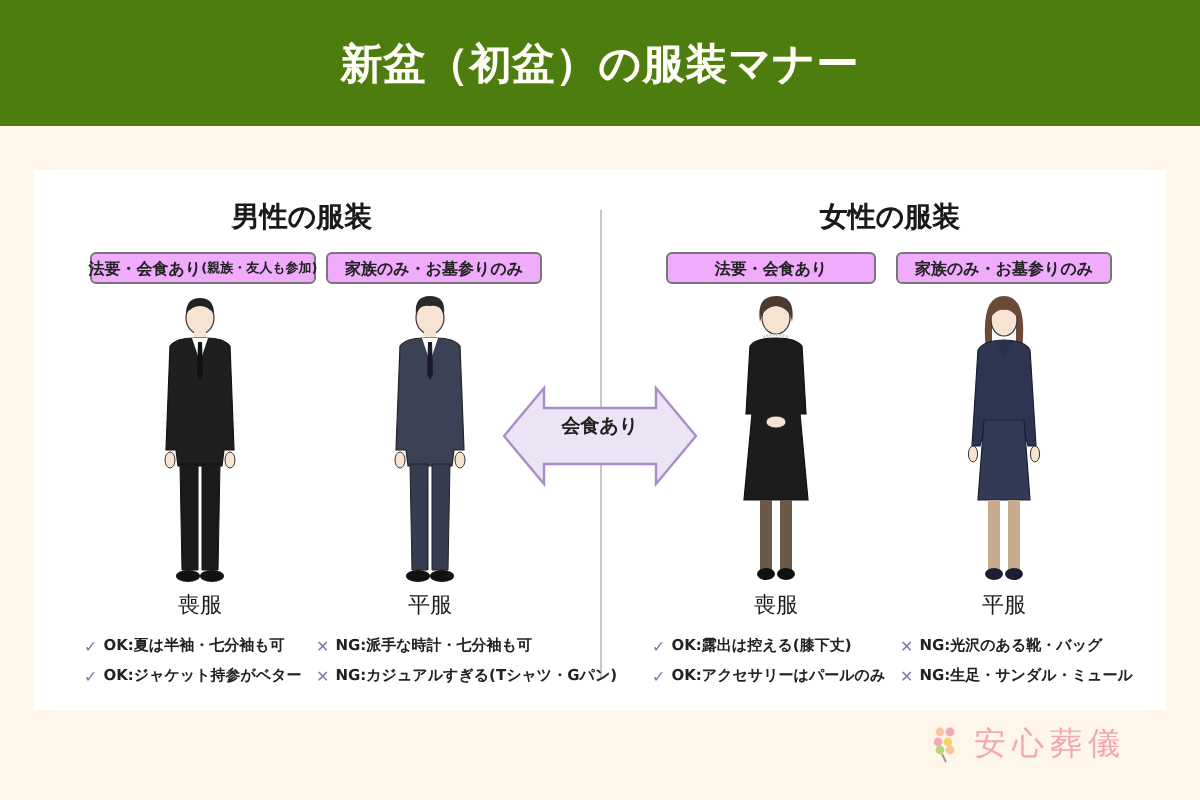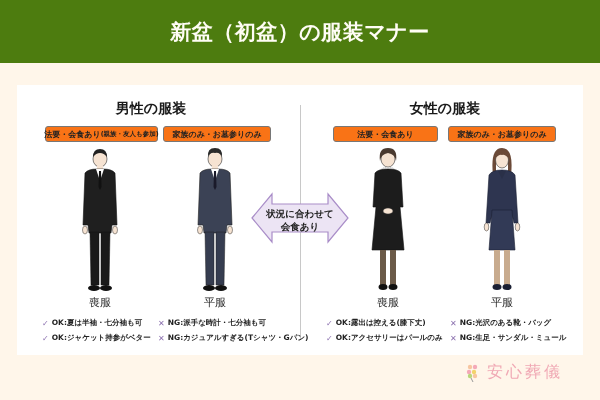--- a/index.html
+++ b/index.html
@@ -25,21 +25,21 @@
   .divider {
     position: absolute; left: 300px; top: 105px; width: 1px; height: 235px;
     background: #c8c8c8;
   }
   .section-title {
     position: absolute; top: 100px; font-size: 14px; font-weight: bold; color: #1a1a1a;
     text-align: center; width: 240px;
   }
   .occasion {
     position: absolute; top: 126px; height: 16px;
-    border: 1px solid #777; border-radius: 3px; background: #f97316;
+    border: 1px solid #777; border-radius: 3px; background: #f0abfc;
     font-size: 8px; font-weight: bold; color: #222;
     display: flex; align-items: center; justify-content: center; white-space: nowrap;
   }
   .occasion .small { font-size: 6.5px; font-weight: bold; }
   .figure { position: absolute; top: 145px; width: 60px; height: 150px; }
   .label {
     position: absolute; top: 295px; font-size: 11px; font-weight: normal; color: #1a1a1a;
     width: 60px; text-align: center;
   }
   .rule {
@@ -48,21 +48,21 @@
   }
   .rule .mark { font-size: 8px; margin-right: 3px; font-weight: normal; }
   .rule .ok { color: #8a6fae; }
   .rule .ng { color: #8a6fae; }
   .arrow { position: absolute; left: 250px; top: 190px; width: 100px; height: 56px; }
   .arrow-text {
     position: absolute; left: 262px; top: 207px; width: 76px;
     font-size: 9.5px; font-weight: bold; color: #222; text-align: center; line-height: 13px;
   }
   .logo {
-    position: absolute; left: 465px; top: 362px; display: flex; align-items: center;
+    position: absolute; left: 465px; top: 362px; display: flex; align-items: flex-start;
   }
   .logo-text { font-size: 16px; color: #f0a8b4; letter-spacing: 3px; margin-left: 6px; }
 </style>
 </head>
 <body>
 
 <div class="header">
   <h1>新盆（初盆）の服装マナー</h1>
 </div>
 
@@ -127,21 +127,20 @@
 </div>
 <div class="rule" style="left:158px; top:333px;">
   <span class="mark ng">✕</span>
   <span>NG:カジュアルすぎる(Tシャツ・Gパン)</span>
 </div>
 
 <svg class="arrow" viewBox="0 0 100 56">
   <path d="M2 28 L22 4 L22 14 L78 14 L78 4 L98 28 L78 52 L78 42 L22 42 L22 52Z" fill="#ece4f4" stroke="#a98dc8" stroke-width="1.2"></path>
 </svg>
 <div class="arrow-text">
-  <div>状況に合わせて</div>
   <div>会食あり</div>
 </div>
 
 <div class="section-title" style="left:325px;">女性の服装</div>
 
 <div class="occasion" style="left:333px; width:105px;">
   <span>法要・会食あり</span>
 </div>
 <div class="occasion" style="left:448px; width:108px;">
   <span>家族のみ・お墓参りのみ</span>

